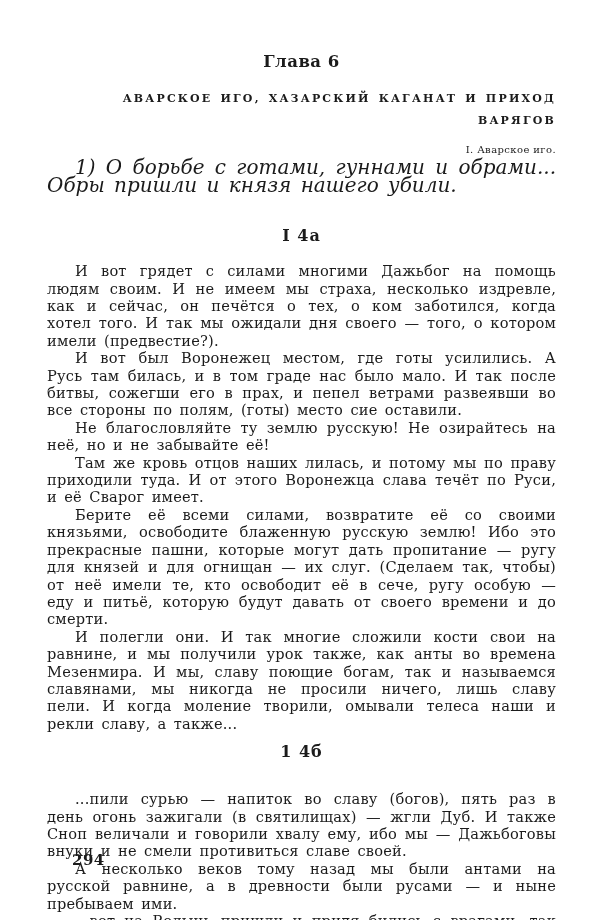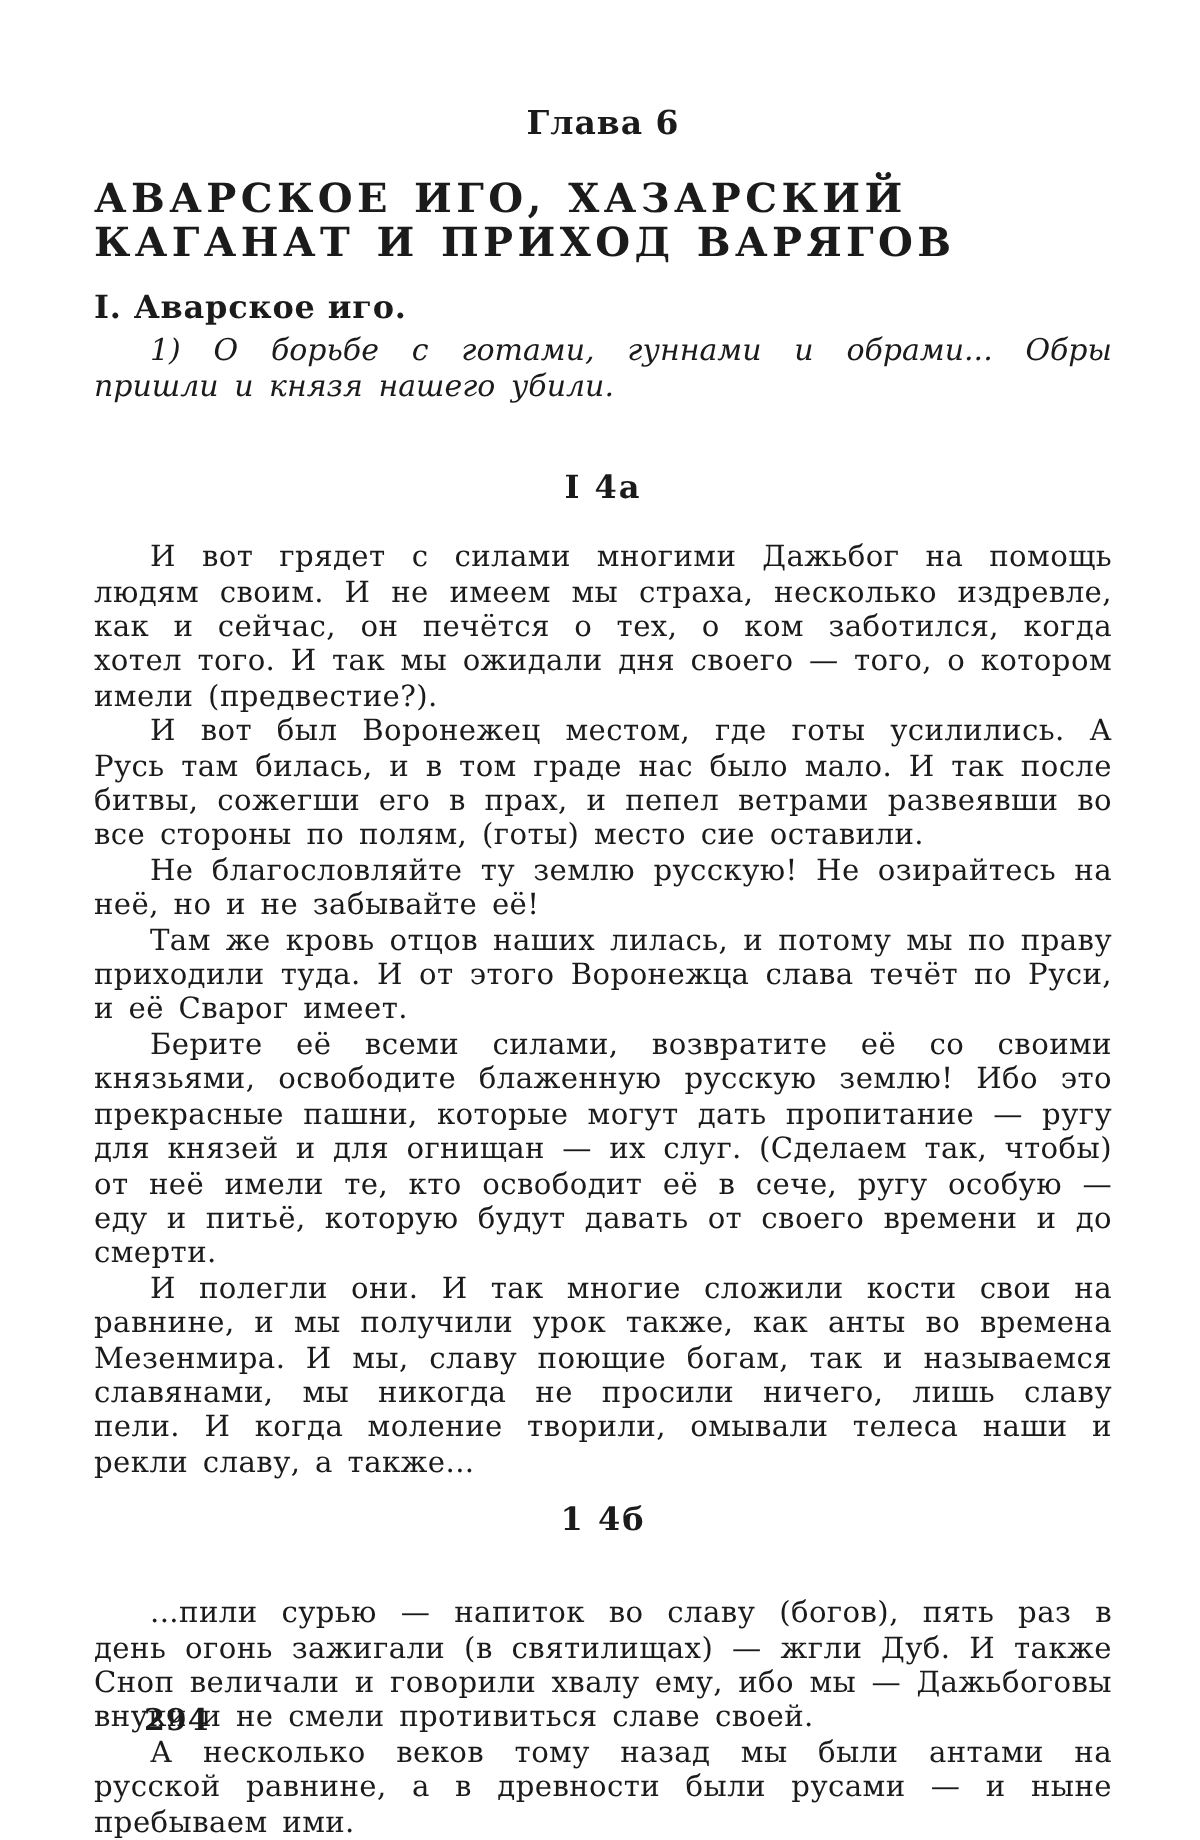--- a/index.html
+++ b/index.html
@@ -28,38 +28,38 @@
   }
   .chapter {
     margin-top: 52px;
     text-align: center;
     font-size: 16.5px;
     font-weight: bold;
     letter-spacing: 0.5px;
   }
   .title {
     margin: 17px 0 0 0;
-    text-align: left;
-    font-size: 20px;
+    text-align: right;
+    font-size: 11px;
     font-weight: bold;
     letter-spacing: 2.2px;
     line-height: 22px;
     word-spacing: 2px;
   }
   .sec-head {
     margin-top: 12px;
-    text-align: left;
-    font-size: 16px;
-    font-weight: bold;
+    text-align: right;
+    font-size: 10px;
+    font-weight: normal;
     letter-spacing: 0.4px;
   }
   .epigraph {
     margin: 4px 0 0 0;
     font-style: italic;
-    font-size: 15px;
+    font-size: 20px;
     line-height: 17.6px;
     text-align: justify;
     text-indent: 28px;
     word-spacing: 3px;
   }
   .sub-head {
     margin-top: 32px;
     margin-bottom: 17px;
     text-align: center;
     font-size: 16px;

